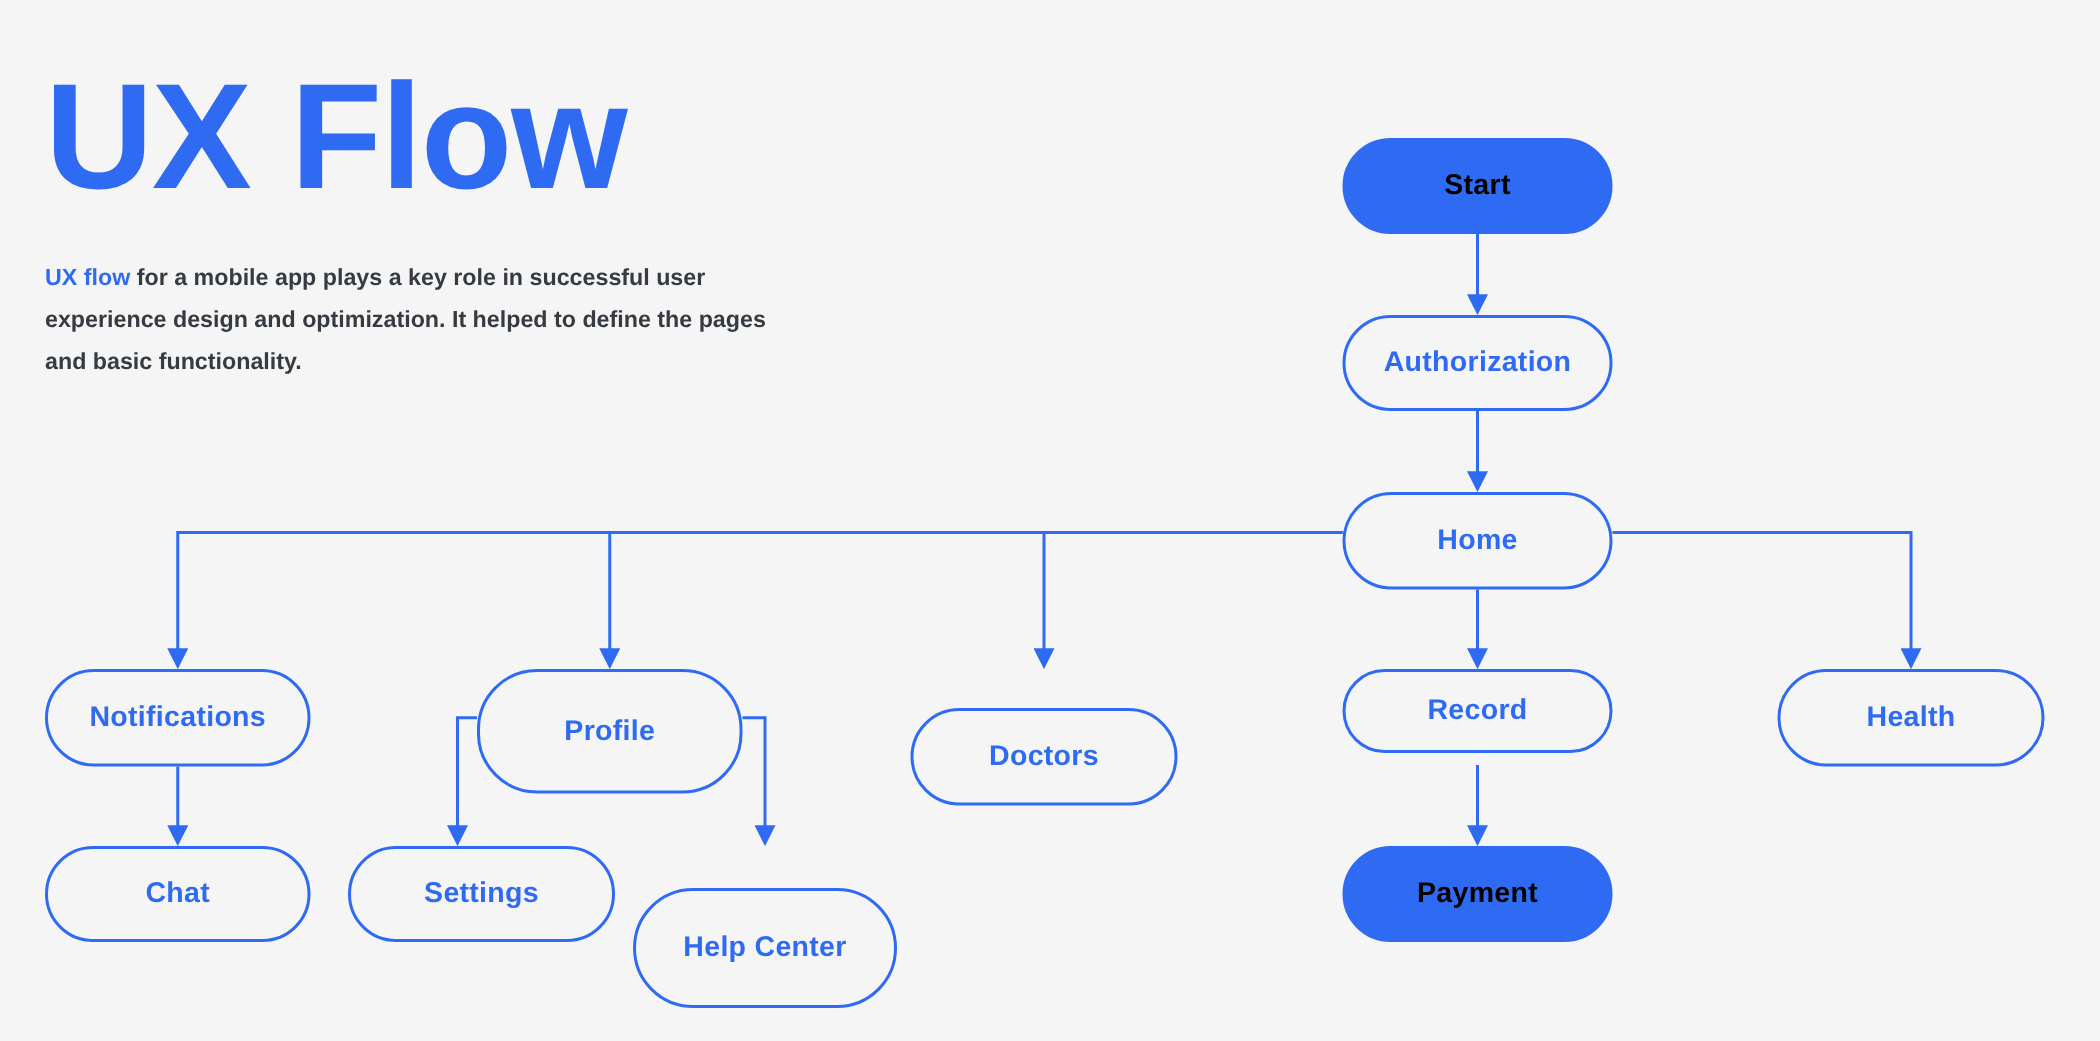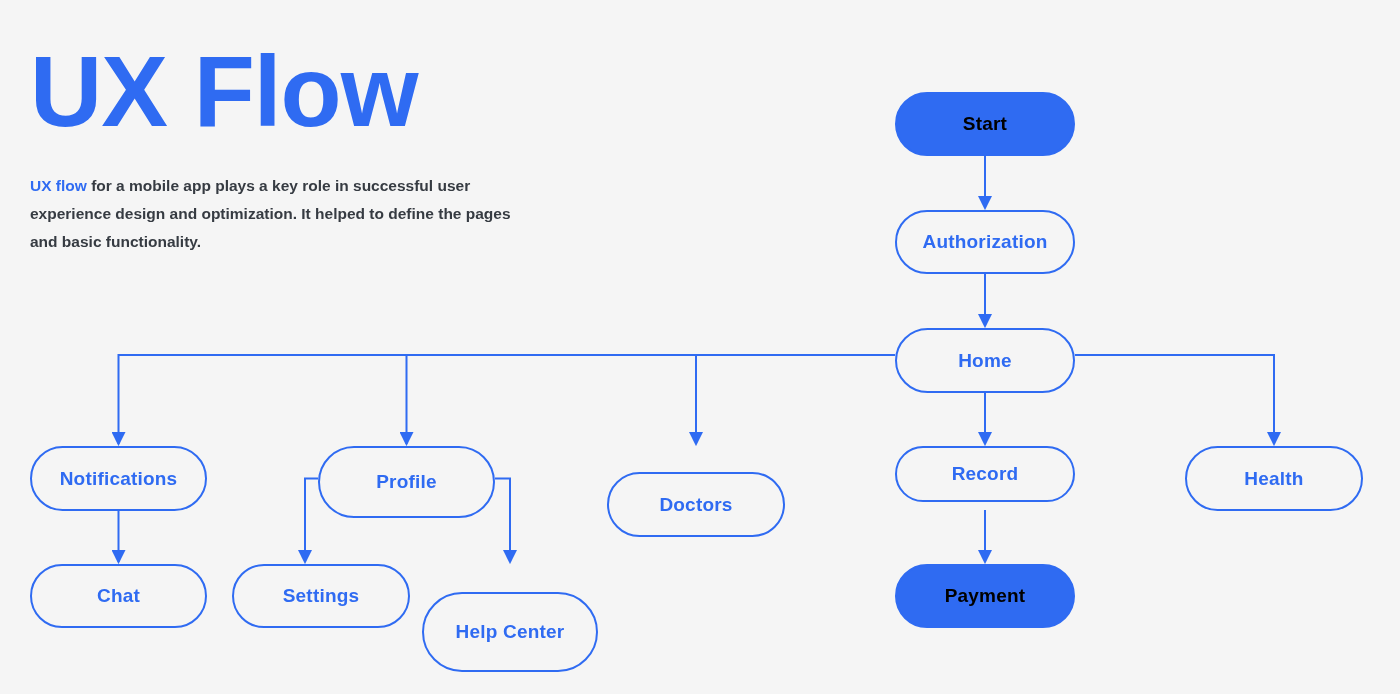--- a/index.html
+++ b/index.html
@@ -111,21 +111,21 @@
     </div>
   <div class="node outline" style="left:895px;  top:210px; width:180px; height:64px;">
       <span>Authorization</span>
     </div>
   <div class="node outline" style="left:895px;  top:328px; width:180px; height:65px;text-align:right;">
       <span>Home</span>
     </div>
   <div class="node outline" style="left:30px;   top:446px; width:177px; height:65px;">
       <span>Notifications</span>
     </div>
-  <div class="node outline" style="left:318px;  top:446px; width:177px; height:72px;">
+  <div class="node outline" style="left:318px;  top:446px; width:177px; height:83px;">
       <span>Profile</span>
     </div>
   <div class="node outline" style="left:607px;  top:472px; width:178px; height:65px;">
       <span>Doctors</span>
     </div>
   <div class="node outline" style="left:895px;  top:446px; width:180px; height:56px;">
       <span>Record</span>
     </div>
   <div class="node outline" style="left:1185px; top:446px; width:178px; height:65px;">
       <span>Health</span>

